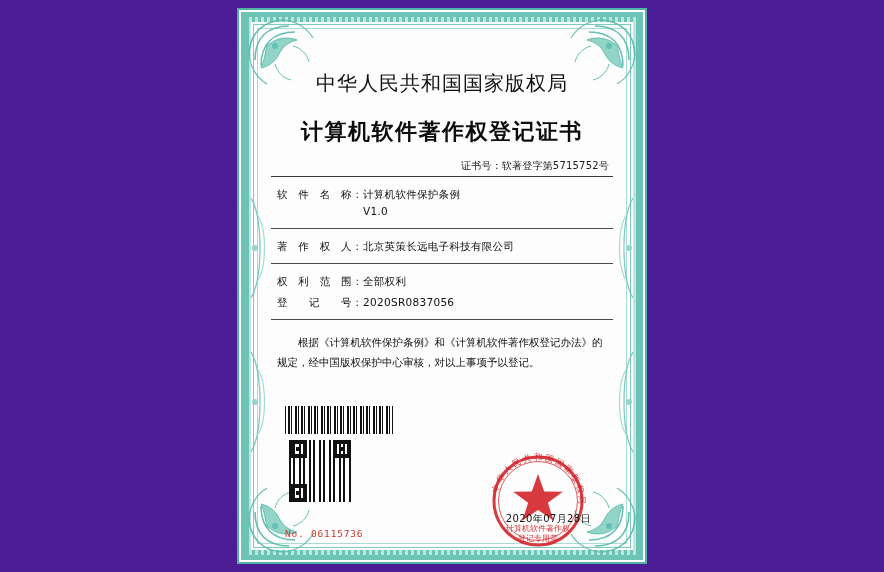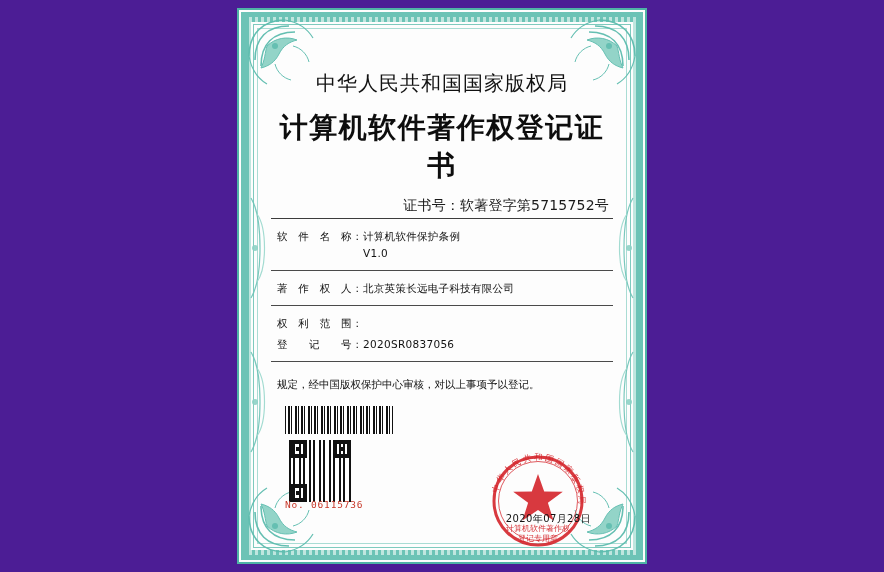--- a/index.html
+++ b/index.html
@@ -105,30 +105,30 @@
     font-family: "DejaVu Serif", "Liberation Serif", serif;
     font-size: 20px;
     letter-spacing: 1px;
     color: #111;
     font-weight: 500;
     margin-top: 18px;
   }
   .cert-title-sub {
     text-align: center;
     font-family: "DejaVu Serif", "Liberation Serif", serif;
-    font-size: 28px;
+    font-size: 22px;
     letter-spacing: 1.5px;
     color: #0d0d0d;
     font-weight: 700;
-    margin-top: 12px;
+    margin-top: 20px;
   }
 
   .cert-number-line {
     text-align: right;
-    font-size: 14px;
+    font-size: 10px;
     color: #1a1a1a;
     margin-top: 12px;
     padding-right: 4px;
     letter-spacing: .2px;
   }
 
   .rule {
     height: 1px;
     background: #3c3c3c;
     margin: 3px 0 0 0;
@@ -245,21 +245,21 @@
     top: 396px;
     width: 106px;
     height: 106px;
   }
   .seal svg { display: block; }
 
   
   .serial-no {
     position: absolute;
     left: 14px;
-    top: 447px;
+    top: 476px;
     font-size: 9.5px;
     color: #c8392b;
     letter-spacing: .8px;
     font-family: "DejaVu Sans Mono", "Liberation Mono", monospace;
   }
   .issue-date {
     position: absolute;
     right: 22px;
     top: 460px;
     font-size: 10px;
@@ -421,34 +421,36 @@
       <div class="rule-light"></div>
 
       <div class="field-block">
         <div class="field-row">
           <div class="field-label spread">
             <span>权</span>
             <span>利</span>
             <span>范</span>
             <span>围：</span>
           </div>
+          <div class="field-value">全部权利</div>
         </div>
         <div class="field-row">
           <div class="field-label spread">
             <span>登</span>
             <span>记</span>
             <span>号：</span>
           </div>
           <div class="field-value">2020SR0837056</div>
         </div>
       </div>
 
       <div class="rule-light"></div>
 
       <div class="statement">
+        <span>根据《计算机软件保护条例》和《计算机软件著作权登记办法》的</span>
         <span class="line2">规定，经中国版权保护中心审核，对以上事项予以登记。</span>
       </div>
 
       <div class="barcode-wrap">
         <div class="barcode"></div>
       </div>
 
       <div class="qr-wrap">
         <div class="qr"></div>
       </div>

